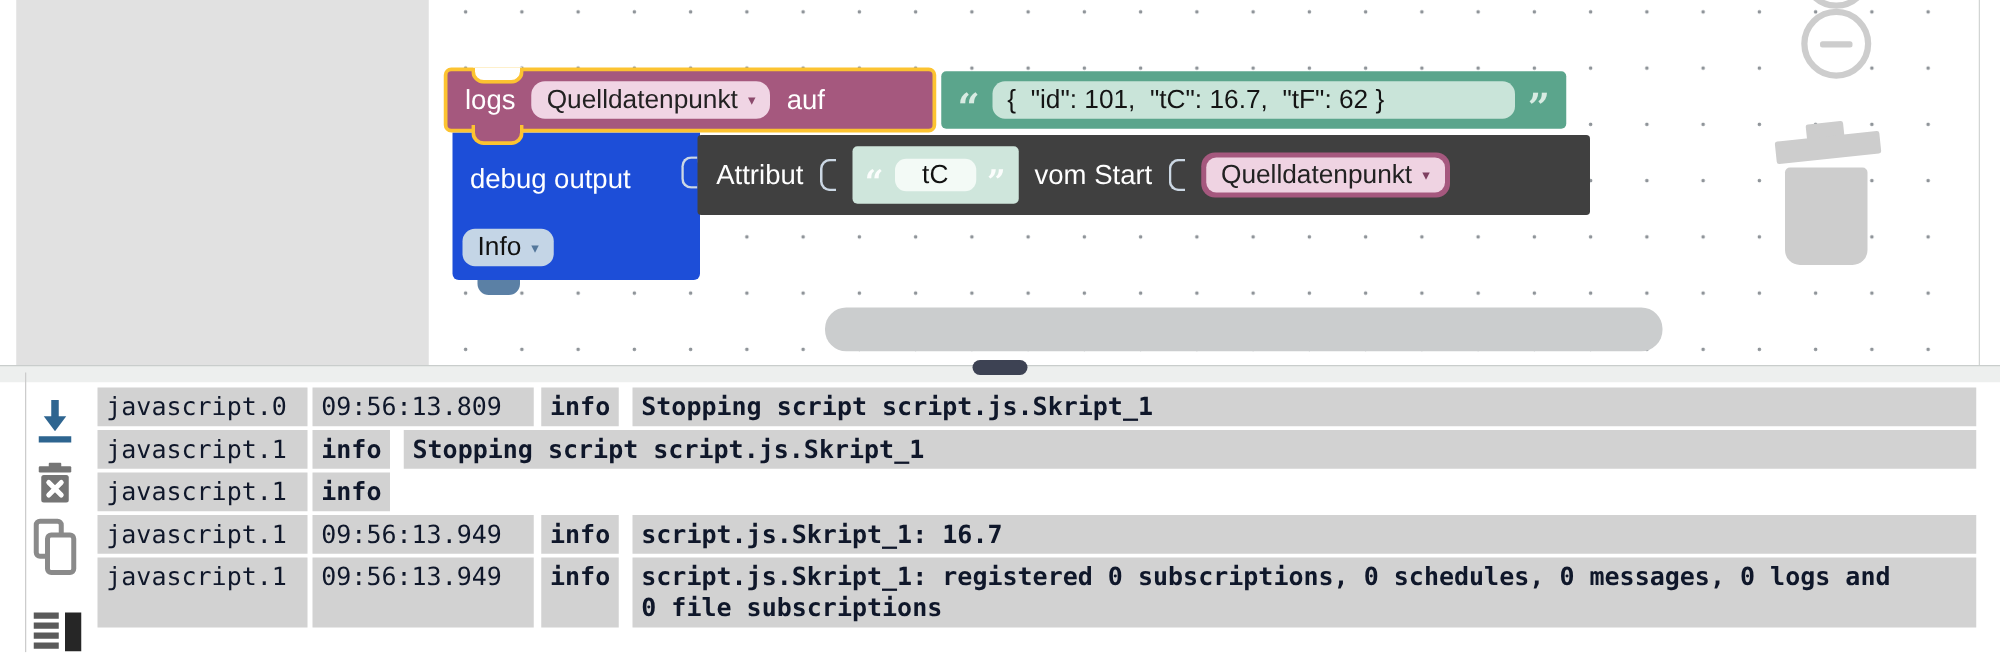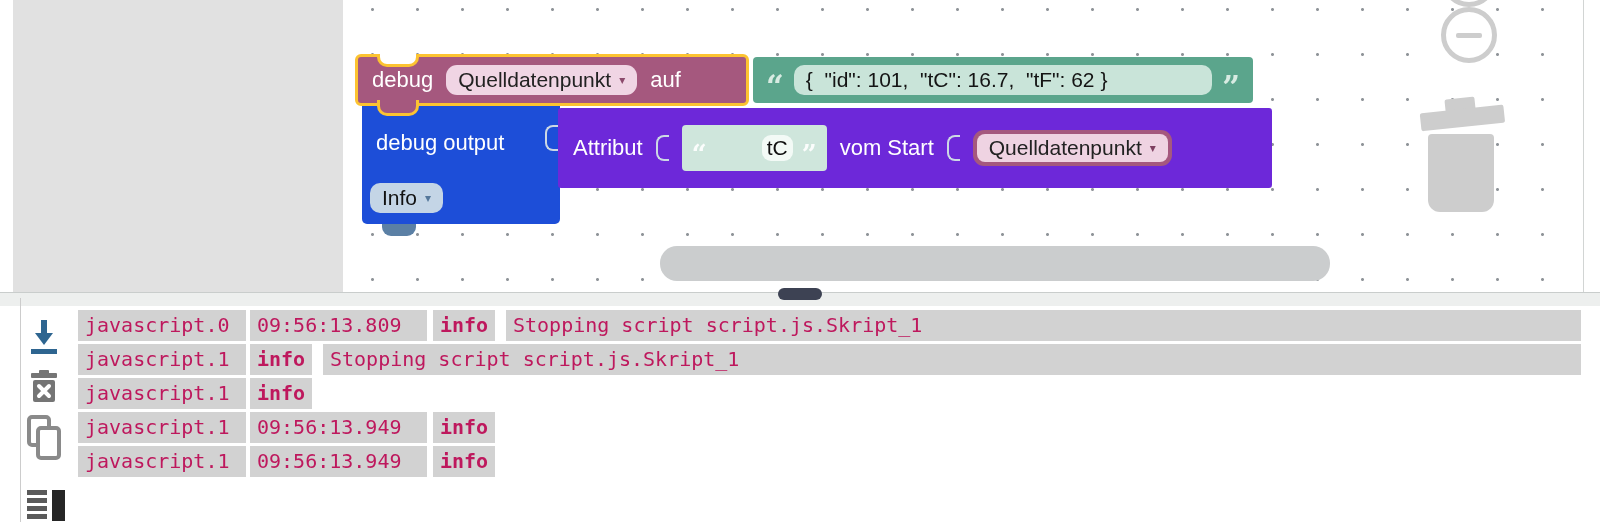--- a/index.html
+++ b/index.html
@@ -39,29 +39,29 @@
   
   .debug-block{left:362px;top:106px;width:198px;height:118px;background:#1d4ed8;
                border-radius:0 0 5px 5px;z-index:3;}
   .debug-label{position:absolute;left:14px;top:24px;}
   .f-info{position:absolute;left:8px;top:77px;background:#c4d5e6;border-radius:10px;color:#111;}
   .f-info .arr{color:#54779b;}
   .debug-bottom-bump{position:absolute;left:20px;bottom:-12px;width:34px;height:12px;
                      background:#5b80a5;border-radius:0 0 9px 9px;}
 
   
-  .attr-block{left:558px;top:108px;width:714px;height:80px;background:#6d28d9;
+  .attr-block{left:558px;top:108px;width:714px;height:64px;background:#404040;
               border-radius:3px;gap:13px;padding:0 15px;z-index:4;}
   .socket{width:11px;height:22px;border:2px solid #ccd8e4;border-right:none;
           border-radius:8px 0 0 8px;flex:none;}
   .attr-left-socket{position:absolute;left:-13px;top:17px;}
   .shadow-text{display:flex;align-items:center;gap:9px;height:46px;background:#cfe6dc;
                border-radius:4px;padding:0 10px;}
   .shadow-text .quote{color:#fbfdfc;font-size:26px;transform:translateY(6px);}
-  .f-white{background:#f3faf6;border-radius:9px;padding:1px 5px;font-size:21px;color:#111;margin-left:46px;}
+  .f-white{background:#f3faf6;border-radius:9px;padding:1px 22px;font-size:21px;color:#111;}
   .var-block{background:#a5587e;border-radius:11px;padding:4px;display:flex;}
   .var-inner{background:#efd3e2;border-radius:8px;padding:2px 12px;display:flex;align-items:center;
              font-size:21px;color:#222;white-space:nowrap;}
   .var-inner .arr{font-size:12px;margin-left:8px;color:#7e3f60;}
 
   
   .hscrollbar{position:absolute;left:660px;top:246px;width:670px;height:35px;
               background:#cbcdce;border-radius:17px;z-index:2;}
   .zoom-circle{position:absolute;width:56px;height:56px;border:5px solid #cdcdcd;border-radius:50%;
                display:flex;align-items:center;justify-content:center;box-sizing:border-box;}
@@ -86,43 +86,43 @@
   .log-icon{position:absolute;cursor:pointer;}
   .icon-download{left:28px;top:12px;}
   .icon-clear{left:28px;top:64px;}
   .icon-copy{left:26px;top:108px;}
   .icon-layout{left:27px;top:184px;width:38px;height:34px;}
   .icon-layout .bars{position:absolute;left:0;top:0;}
   .icon-layout .bar{width:20px;height:5px;background:#5a5a5a;margin-bottom:3px;}
   .icon-layout .pane{position:absolute;left:25px;top:0;width:13px;height:31px;background:#262626;}
 
   .log-table{position:absolute;left:78px;top:4px;width:1503px;display:flex;flex-direction:column;gap:3px;
-             font-family:"DejaVu Sans Mono",monospace;font-size:20px;color:#be185d;}
+             font-family:"DejaVu Sans Mono",monospace;font-size:20px;color:#0f172a;}
   .log-row{display:flex;}
   .cell{background:#d2d2d2;padding:3px 0 3px 7px;line-height:25px;box-sizing:border-box;}
   .c-source{width:168px;margin-right:4px;}
   .c-time{width:177px;margin-right:6px;}
   .c-sev{width:62px;margin-right:11px;font-weight:bold;}
-  .c-msg{flex:1;}
+  .c-msg{flex:1;font-weight:bold;}
   .c-msg .msg{display:block;max-width:1015px;}
 </style>
 </head>
 <body>
 
 <div class="screen">
 
   <div class="blockly">
     <div class="flyout"></div>
     <div class="grid"></div>
     <div class="ws-right-border"></div>
 
     <div class="block set-block">
       <div class="set-top-notch"></div>
       <div class="set-bottom-bump"></div>
-      <span class="blabel">debug</span>
+      <span class="blabel">logs</span>
       <div class="field f-pink">
         <span>Quelldatenpunkt</span>
         <span class="arr">▾</span>
       </div>
       <span class="blabel">auf</span>
     </div>
 
     <div class="block value-block">
       <span class="quote">“</span>
       <div class="field f-green">
@@ -230,22 +230,28 @@
           </div>
       </div>
       <div class="log-row">
         <div class="cell c-source">javascript.1</div>
         <div class="cell c-sev">info</div>
       </div>
       <div class="log-row">
         <div class="cell c-source">javascript.1</div>
         <div class="cell c-time">09:56:13.949</div>
         <div class="cell c-sev">info</div>
+        <div class="cell c-msg">
+            <span class="msg">script.js.Skript_1: 16.7</span>
+          </div>
       </div>
       <div class="log-row">
         <div class="cell c-source">javascript.1</div>
         <div class="cell c-time">09:56:13.949</div>
         <div class="cell c-sev">info</div>
+        <div class="cell c-msg">
+            <span class="msg">script.js.Skript_1: registered 0 subscriptions, 0 schedules, 0 messages, 0 logs and 0 file subscriptions</span>
+          </div>
       </div>
     </div>
   </div>
 
 </div>
 
 </body></html>

